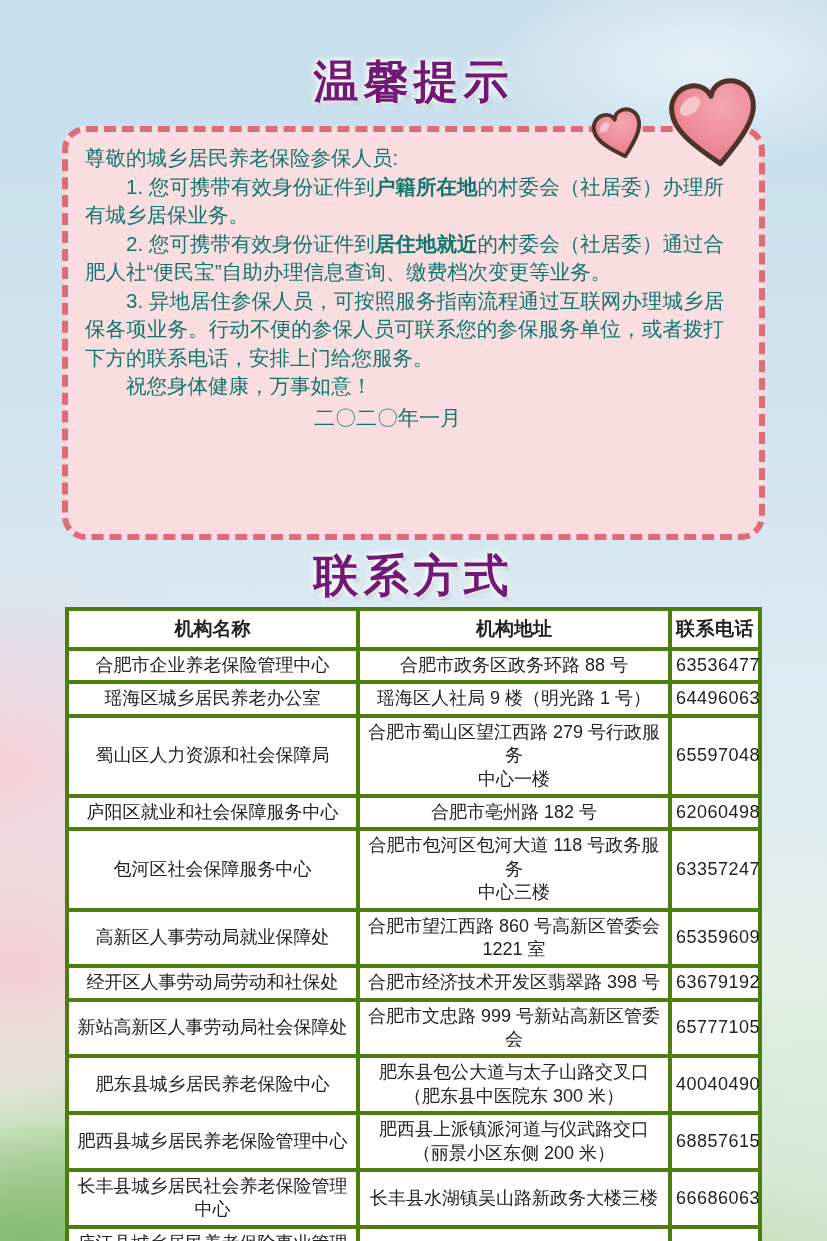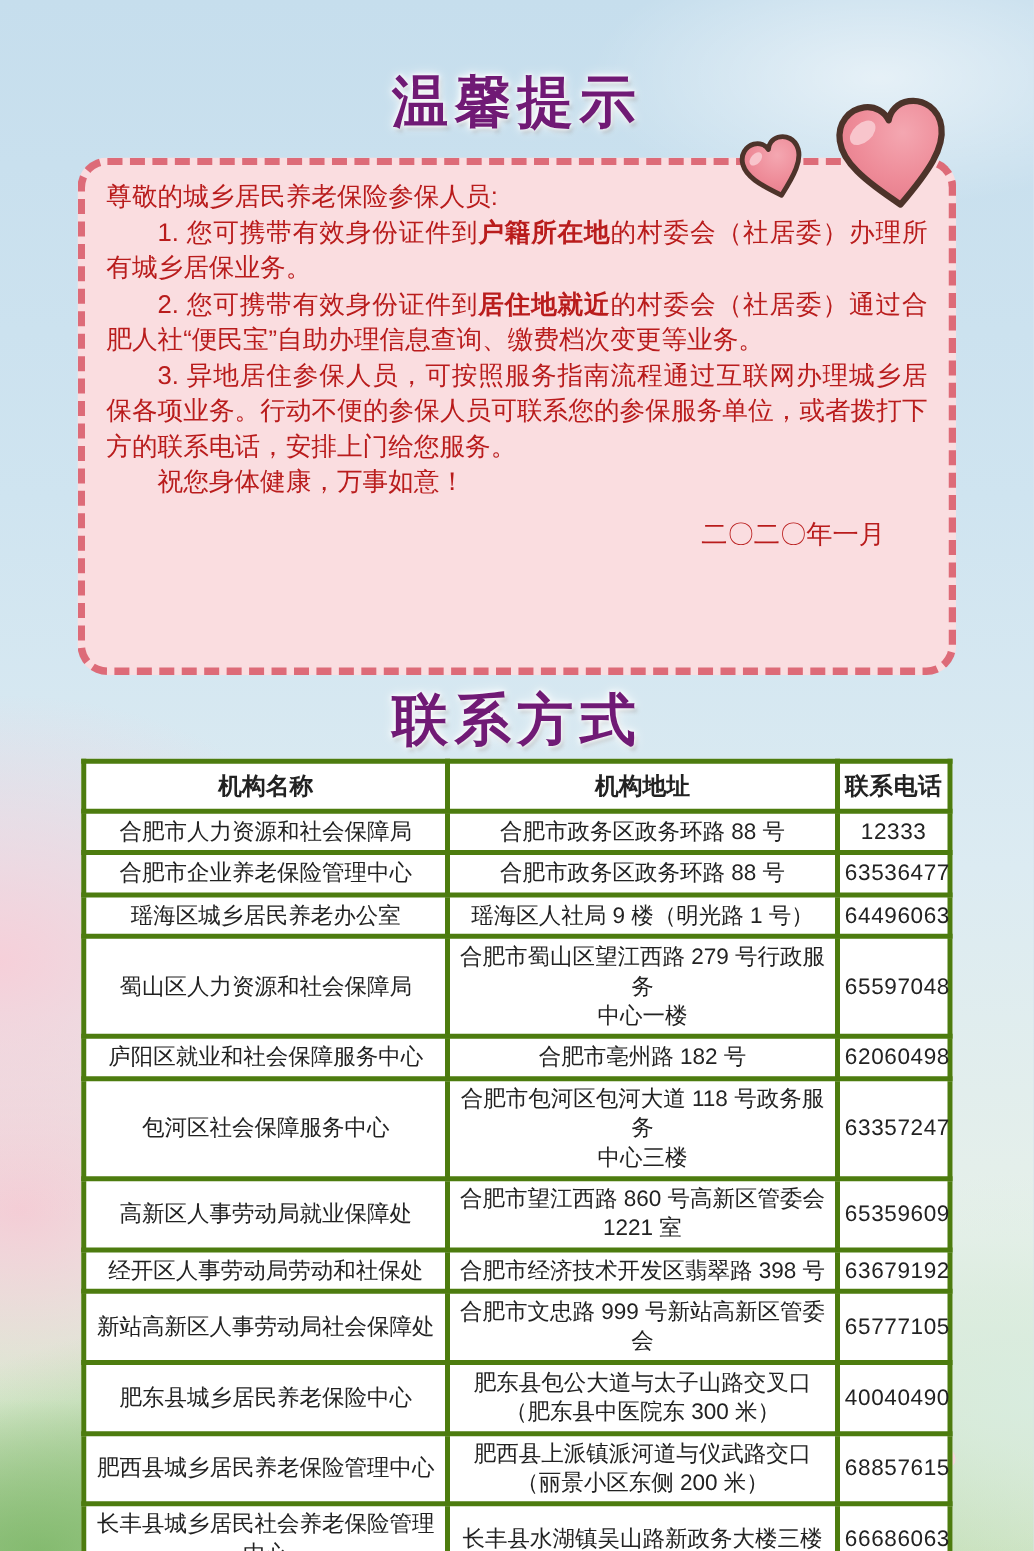--- a/index.html
+++ b/index.html
@@ -32,26 +32,26 @@
     position:absolute; left:0; width:100%; text-align:center;
     font-size:45px; font-weight:900; letter-spacing:5px; color:#701a75;
     text-shadow:0 0 3px #fff, 0 0 6px #fff, 0 0 10px rgba(255,255,255,.9), 2px 3px 3px rgba(110,110,110,.35);
   }
   .title-tips { top:52px; }
   .title-contact { top:546px; }
 
   .notice-box {
     position:absolute; left:62px; top:126px; width:703px; height:414px;
     background:#fadde0; border:6px dashed #dd6b78; border-radius:24px;
-    padding:12px 17px 0 17px; color:#b91c1c; z-index:2;
+    padding:12px 35px 0 17px; color:#0f766e; z-index:2;
   }
   .notice-para { font-size:20.5px; line-height:28.5px; font-weight:500; text-align:justify; }
   .notice-para.indent { text-indent:2em; }
   .notice-para .bold { font-weight:700; }
-  .notice-date { text-align:right; padding-right:34px; font-size:21px; line-height:30px; margin-top:12px; }
+  .notice-date { text-align:center; padding-right:34px; font-size:21px; line-height:30px; margin-top:2px; }
 
   .hearts { position:absolute; left:586px; top:76px; width:180px; height:104px; z-index:3; }
 
   .contact-table {
     position:absolute; left:65px; top:607px; width:697px;
     border-collapse:collapse; background:#fff; z-index:2;
     table-layout:fixed;
   }
   .contact-table th, .contact-table td {
     border:4px solid #4d7c0f; text-align:center; vertical-align:middle;
@@ -108,25 +108,20 @@
   <table class="contact-table">
     <thead>
       <tr>
         <th class="col-name">机构名称</th>
         <th class="col-address">机构地址</th>
         <th class="col-phone">联系电话</th>
       </tr>
     </thead>
     <tbody>
         <tr>
-          <td class="col-name">合肥市人力资源和社会保障局</td>
-          <td class="col-address">合肥市政务区政务环路 88 号</td>
-          <td class="col-phone">12333</td>
-        </tr>
-        <tr>
           <td class="col-name">合肥市企业养老保险管理中心</td>
           <td class="col-address">合肥市政务区政务环路 88 号</td>
           <td class="col-phone">63536477</td>
         </tr>
         <tr>
           <td class="col-name">瑶海区城乡居民养老办公室</td>
           <td class="col-address">瑶海区人社局 9 楼（明光路 1 号）</td>
           <td class="col-phone">64496063</td>
         </tr>
         <tr>

